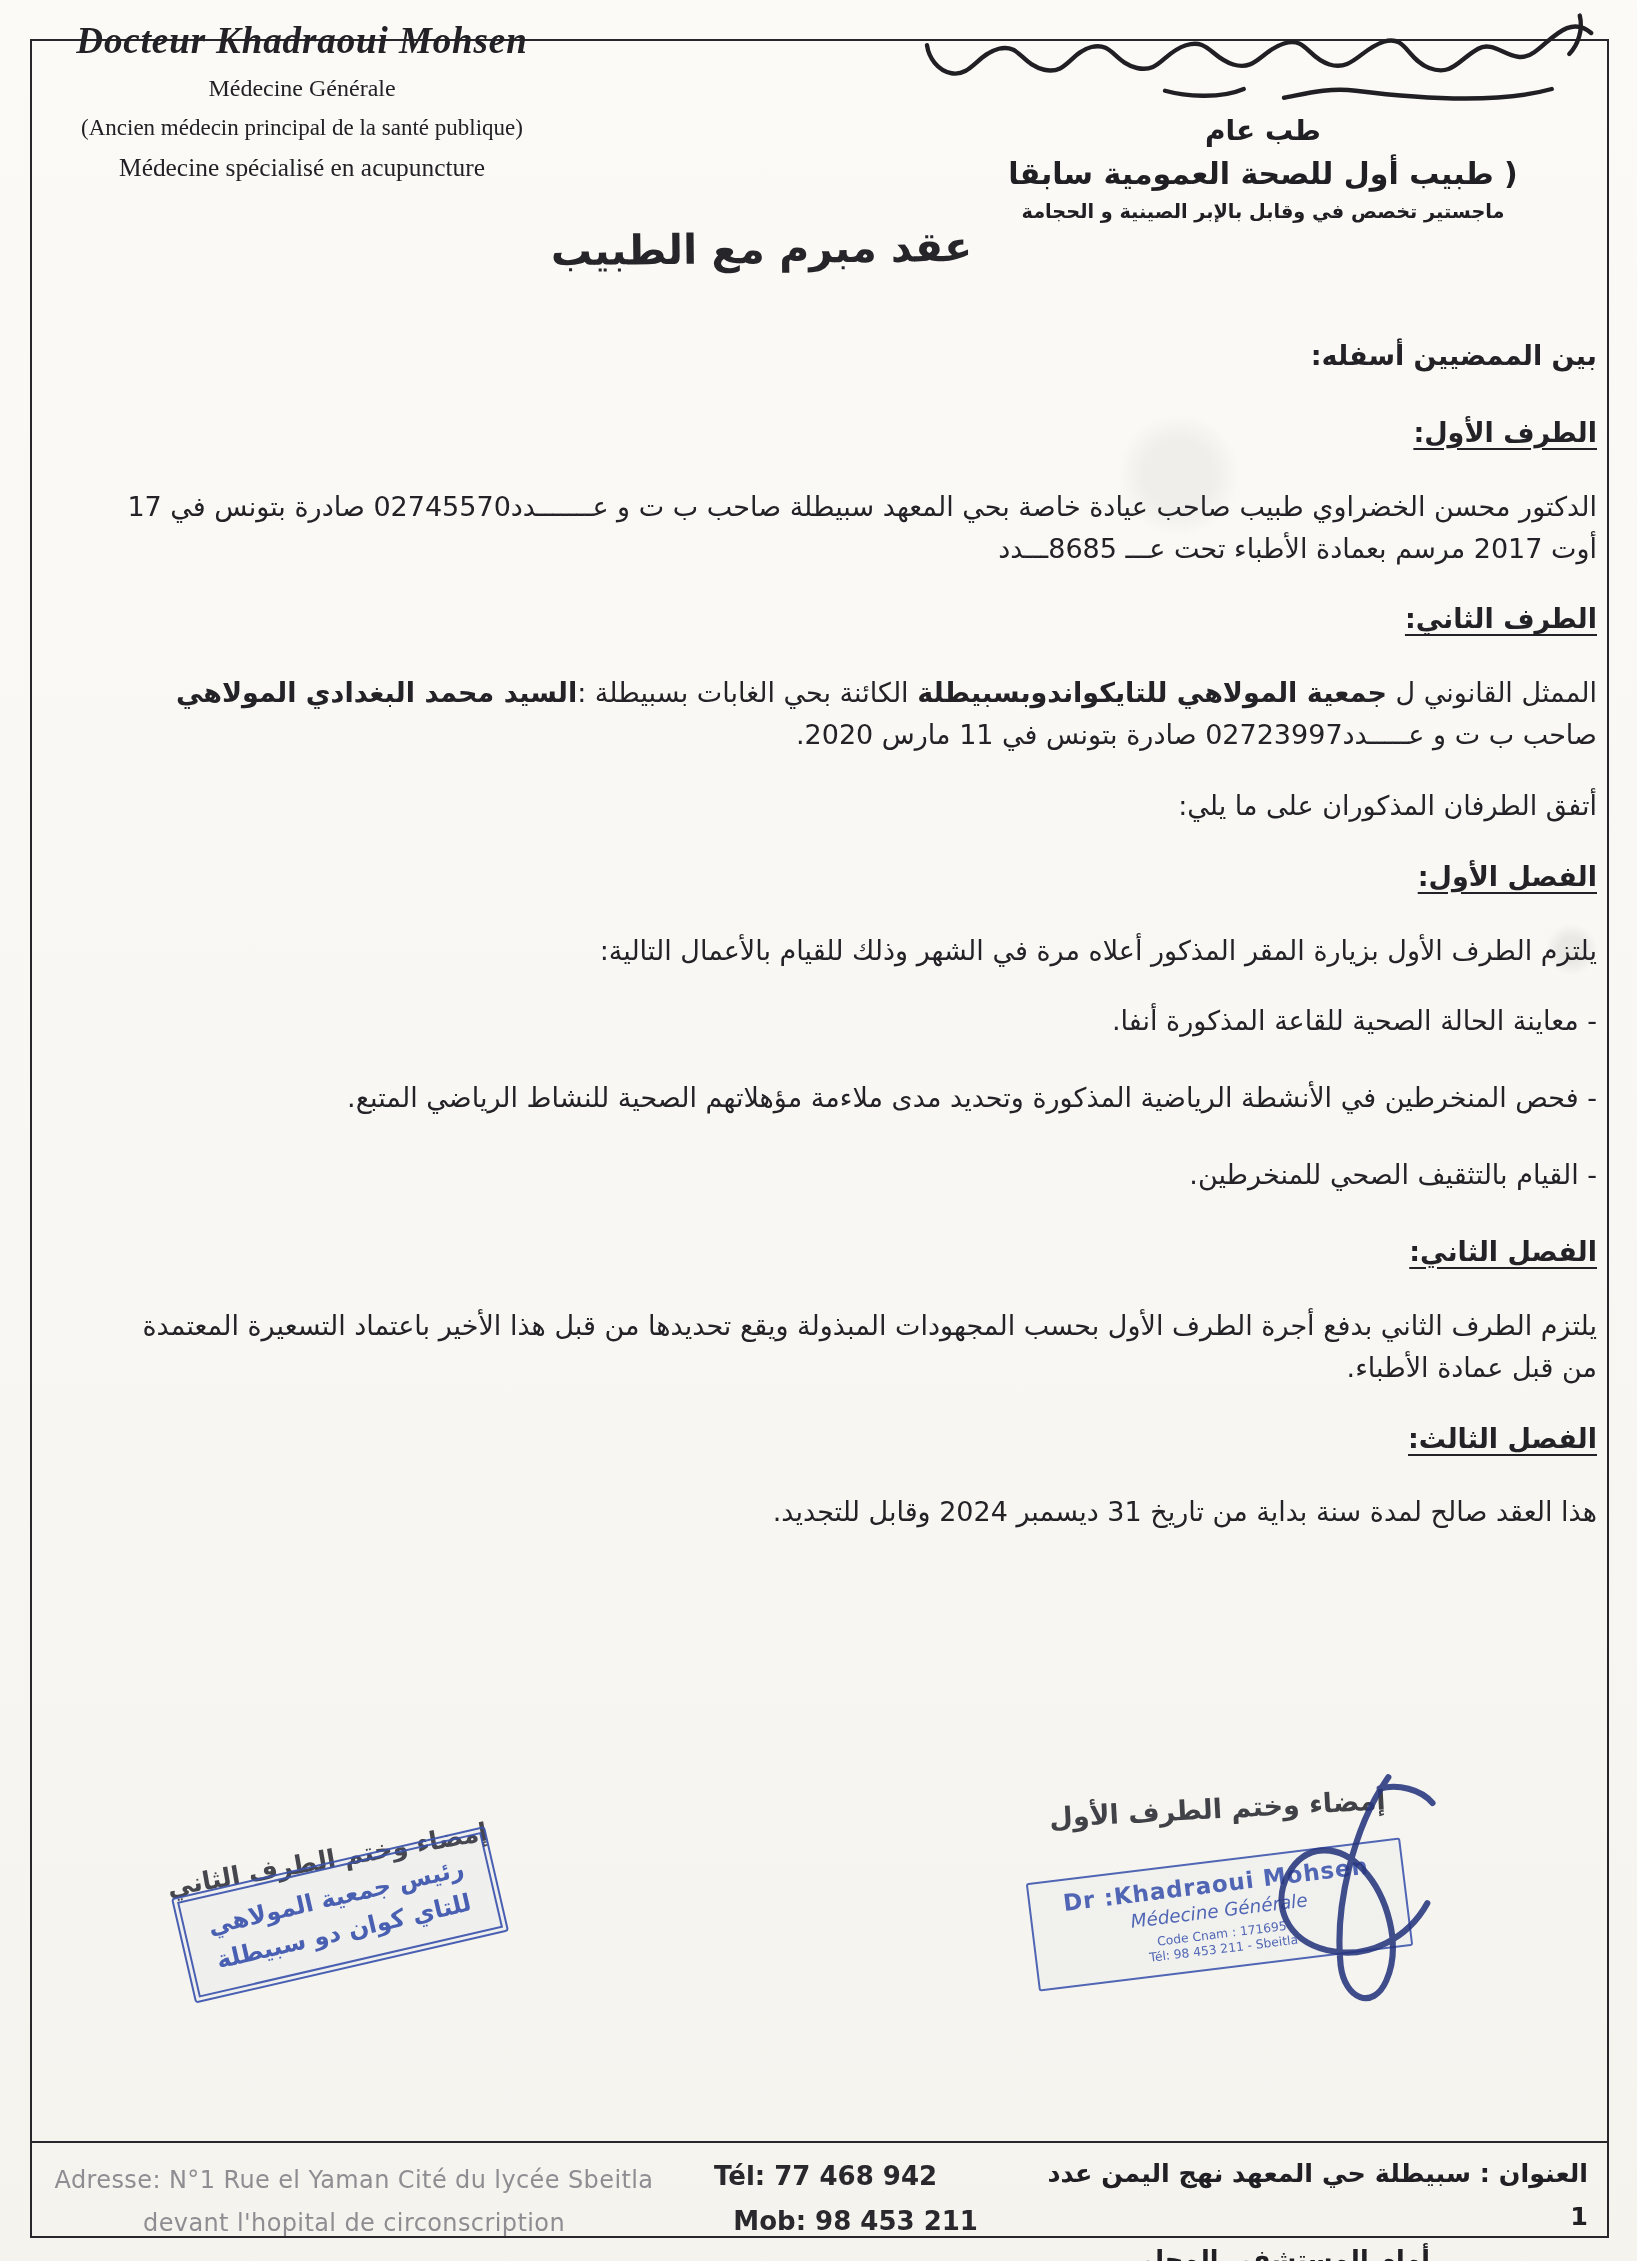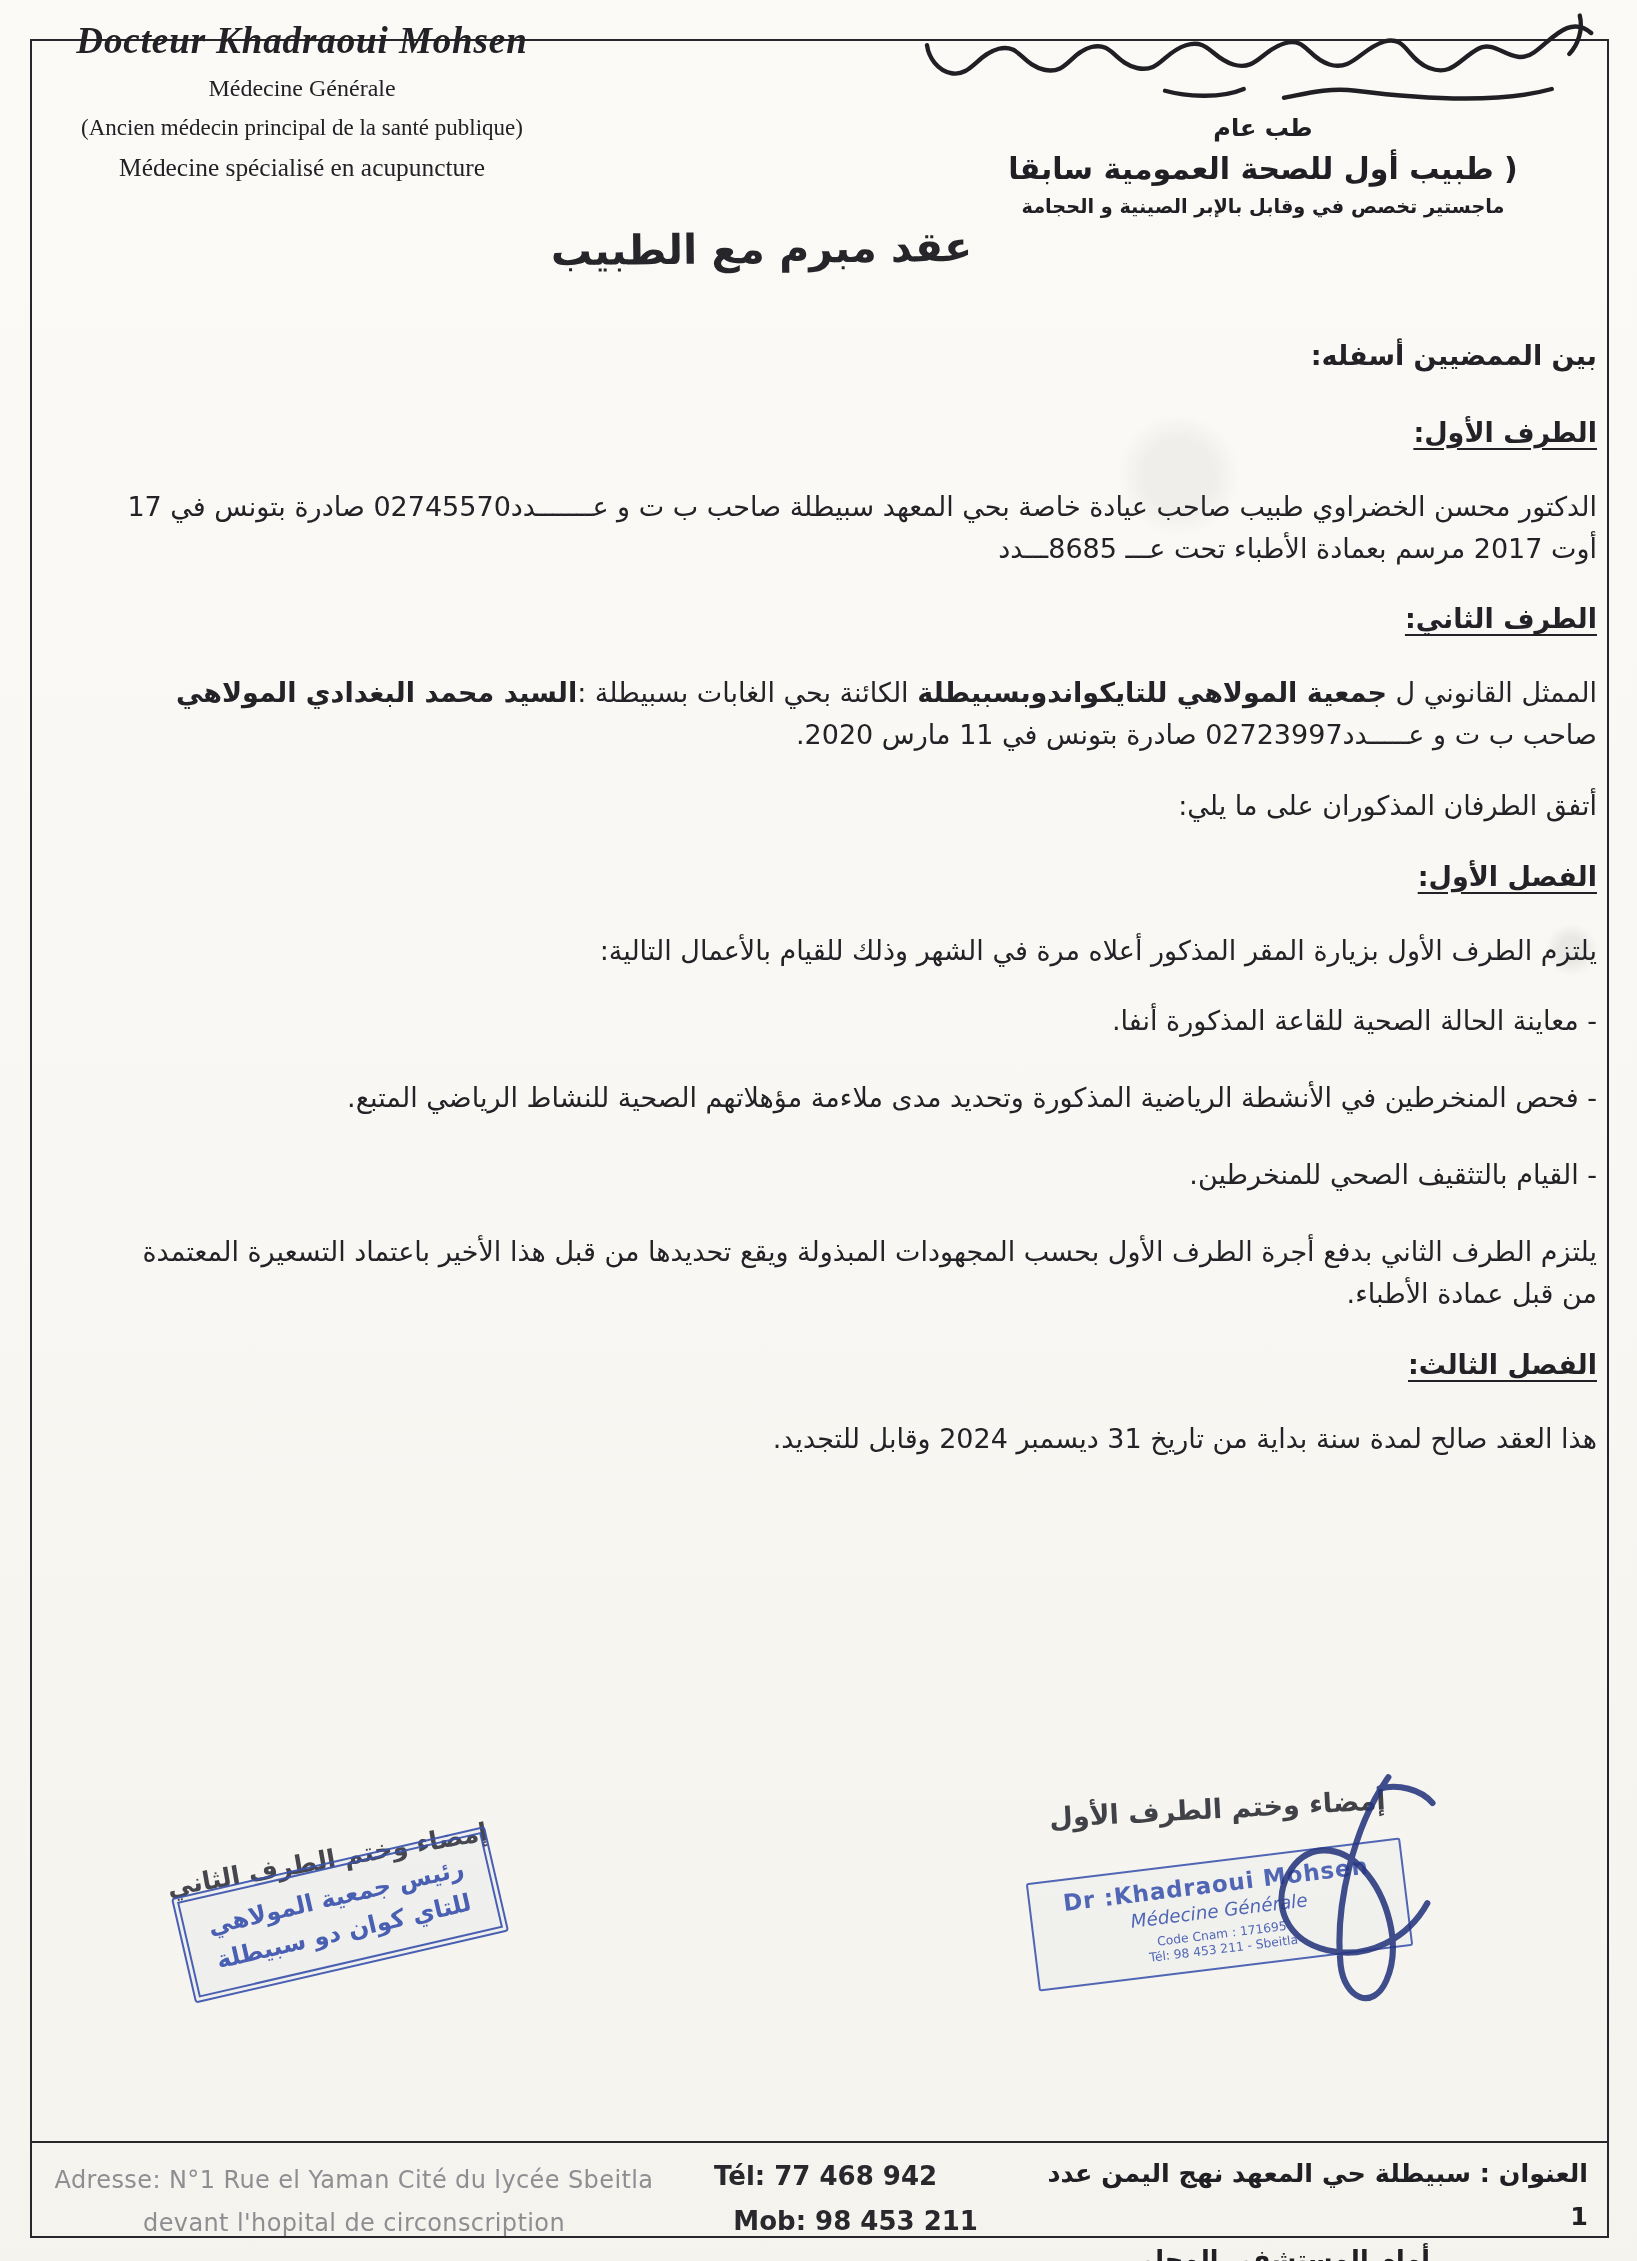--- a/index.html
+++ b/index.html
@@ -32,21 +32,21 @@
     margin-bottom:13px;
   }
   .doc-sub1 { font-family:"Liberation Serif", serif; font-size:24px; margin-bottom:12.3px; }
   .doc-sub2 { font-family:"Liberation Serif", serif; font-size:23px; margin-bottom:12px; }
   .doc-sub3 { font-family:"Liberation Serif", serif; font-size:25.4px; }
   .lh-right {
     position:absolute; right:23px; top:5.3px; width:702px; text-align:center;
     direction:rtl; color:#202024;
   }
   .calligraphy { height:107px; margin-bottom:1.8px; }
-  .ar-spec   { font-weight:bold; font-size:24px; margin-bottom:8.8px; }
+  .ar-spec   { font-weight:bold; font-size:28px; margin-bottom:8.8px; }
   .ar-former { font-weight:bold; font-size:30px; margin-bottom:8.8px; }
   .ar-master { font-weight:bold; font-size:19.3px; }
   
   .contract-title {
     position:absolute; top:225px; left:0; right:0; text-align:center;
     transform:translateX(-57px) rotate(-0.6deg);
     font-size:41px; font-weight:bold; direction:rtl;
   }
   
   .body-block {
@@ -156,20 +156,21 @@
     <p><span>الممثل القانوني ل </span><span class="b">جمعية المولاهي للتايكواندوبسبيطلة</span><span> الكائنة بحي الغابات بسبيطلة :</span><span class="b">السيد محمد البغدادي المولاهي</span><span> صاحب ب ت و عـــــدد02723997 صادرة بتونس في 11 مارس 2020.</span></p>
 
     <p>أتفق الطرفان المذكوران على ما يلي:</p>
 
     <p class="sec-head">الفصل الأول:</p>
     <p>يلتزم الطرف الأول بزيارة المقر المذكور أعلاه مرة في الشهر وذلك للقيام بالأعمال التالية:</p>
     <p class="duty">- معاينة الحالة الصحية للقاعة المذكورة أنفا.</p>
     <p class="duty">- فحص المنخرطين في الأنشطة الرياضية المذكورة وتحديد مدى ملاءمة مؤهلاتهم الصحية للنشاط الرياضي المتبع.</p>
     <p class="duty">- القيام بالتثقيف الصحي للمنخرطين.</p>
 
+    <p class="sec-head">الفصل الثاني:</p>
     <p>يلتزم الطرف الثاني بدفع أجرة الطرف الأول بحسب المجهودات المبذولة ويقع تحديدها من قبل هذا الأخير باعتماد التسعيرة المعتمدة من قبل عمادة الأطباء.</p>
 
     <p class="sec-head">الفصل الثالث:</p>
     <p>هذا العقد صالح لمدة سنة بداية من تاريخ 31 ديسمبر 2024  وقابل للتجديد.</p>
   </div>
 
   <div class="signatures">
 
     <div class="sig-left">
       <div class="sig-left-label">إمضاء وختم الطرف الثاني</div>

